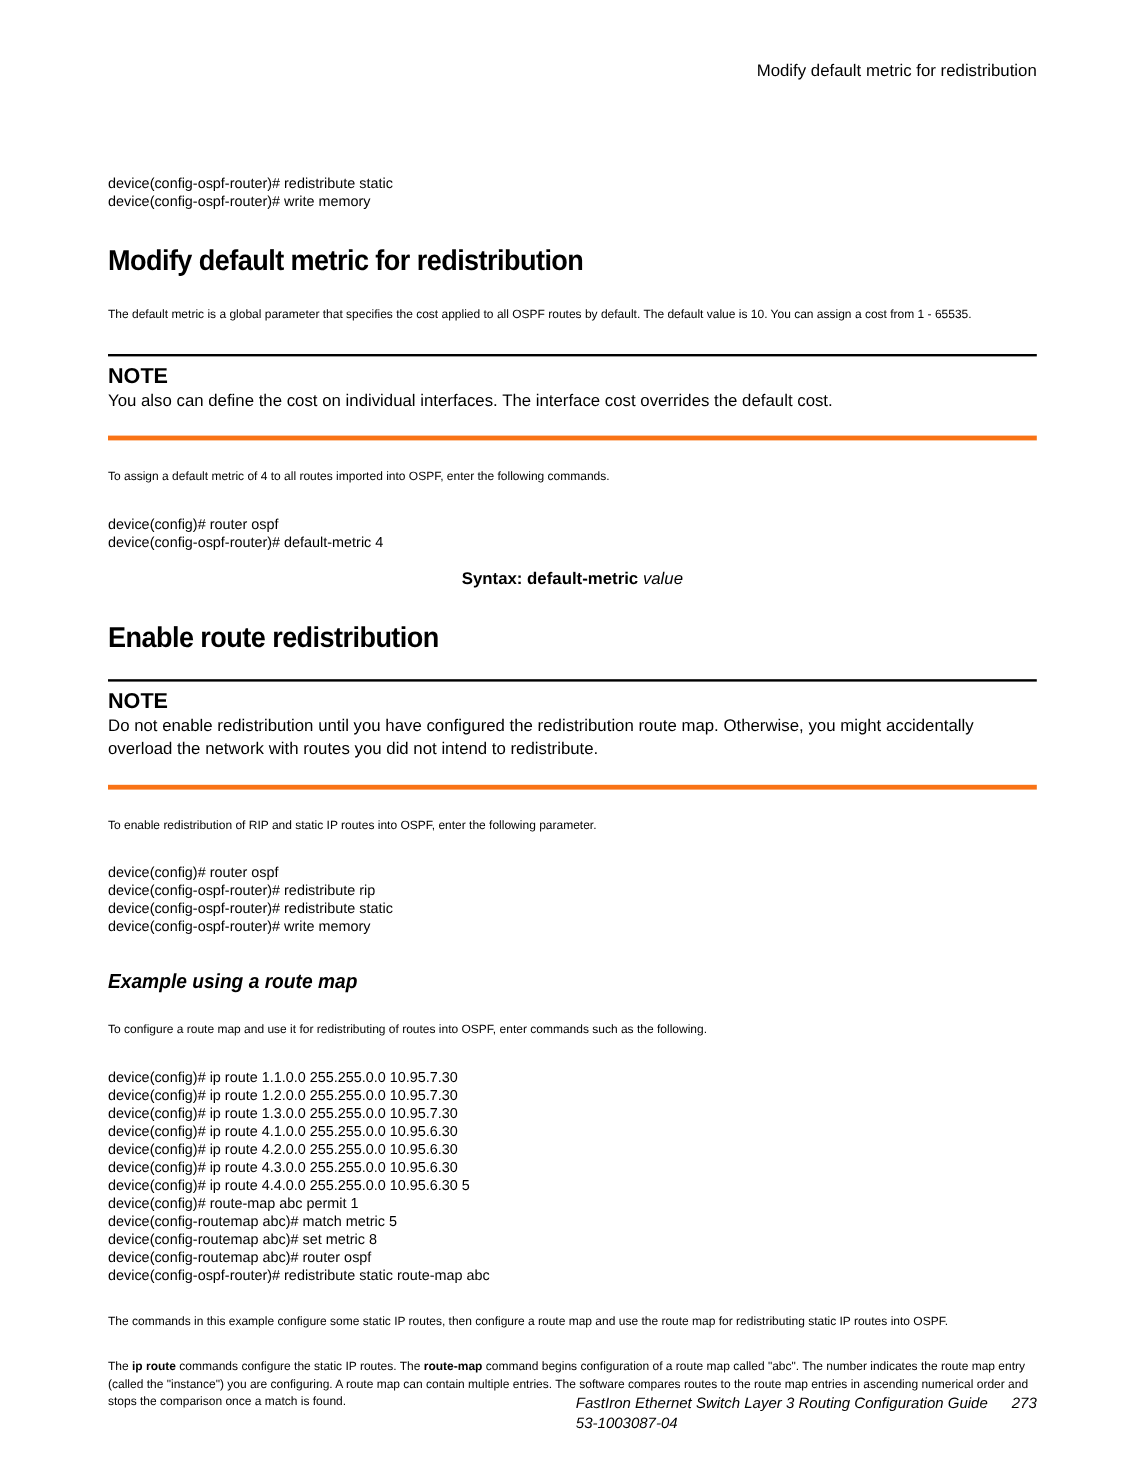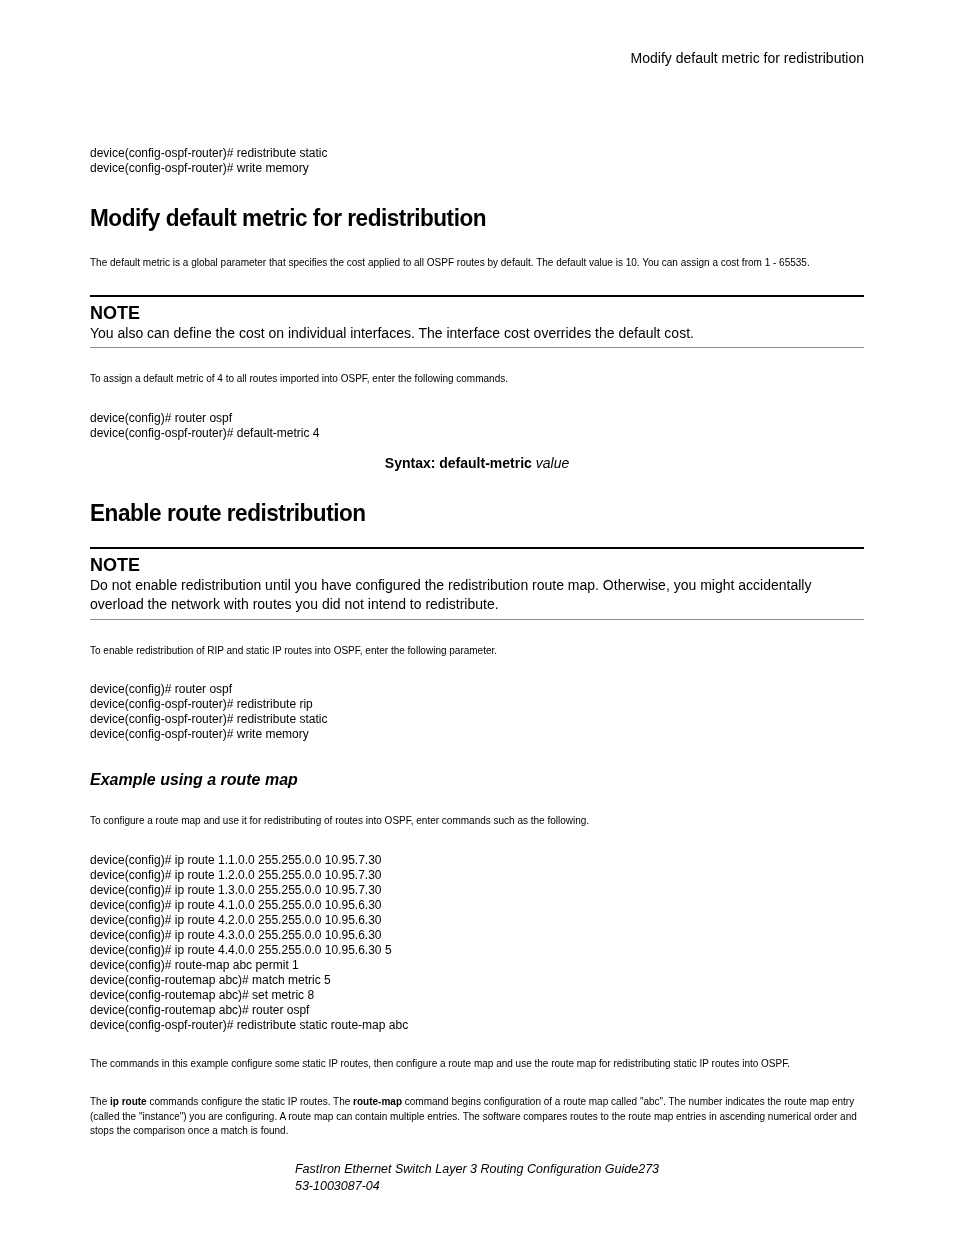--- a/index.html
+++ b/index.html
@@ -53,22 +53,22 @@
   p.body {
     font-size: 10px;
     line-height: 1.45;
     margin: 24px 0;
   }
   .note-rule-top {
     border-top: 2px solid #000;
     margin-top: 20px;
   }
   .note-rule-bottom {
-    border-bottom: 1px solid #f97316;
-    padding-bottom: 4px;
+    border-bottom: 4px solid #f97316;
+    padding-bottom: 20px;
   }
   .note-label {
     font-weight: 700;
     font-size: 18px;
     padding-top: 6px;
   }
   .note-text {
     font-size: 14px;
     line-height: 1.4;
   }
@@ -81,21 +81,22 @@
   .syntax i { font-style: italic; }
   .footer {
     position: absolute;
     bottom: 40px;
     left: 90px;
     right: 90px;
     font-style: italic;
     font-size: 12.5px;
     line-height: 1.35;
     display: flex;
-    justify-content: center;
+    justify-content: flex-end;
+    gap: 20px;
   }
   .footer .right {
     font-style: italic;
   }
 </style>
 </head>
 <body>
 
 <div class="page">
   <div class="header-right">Modify default metric for redistribution</div>

